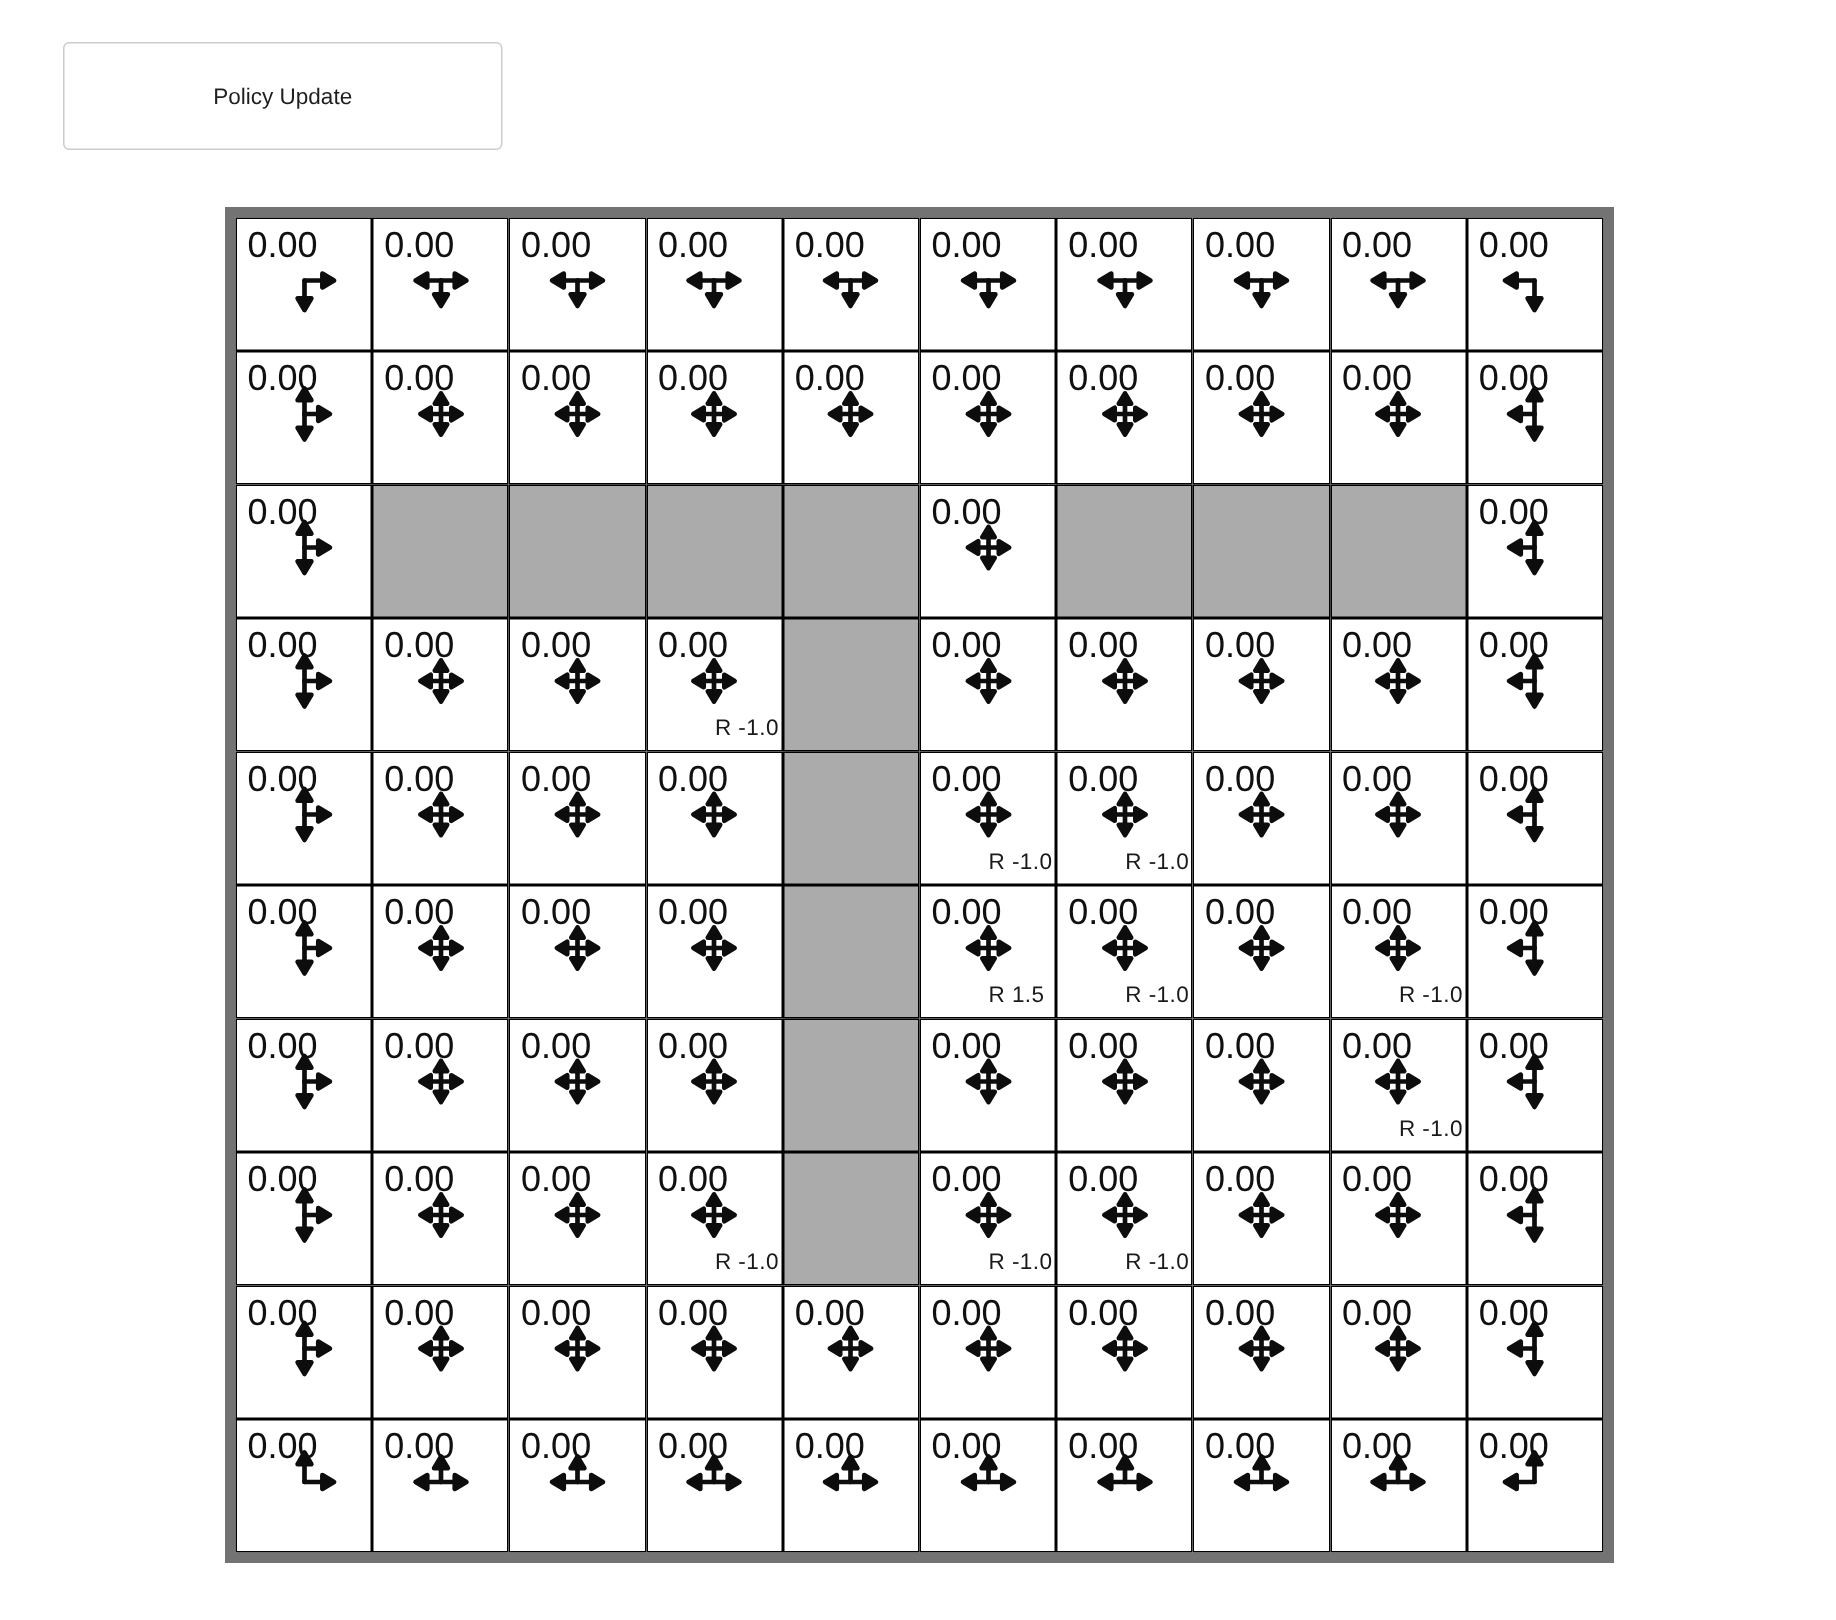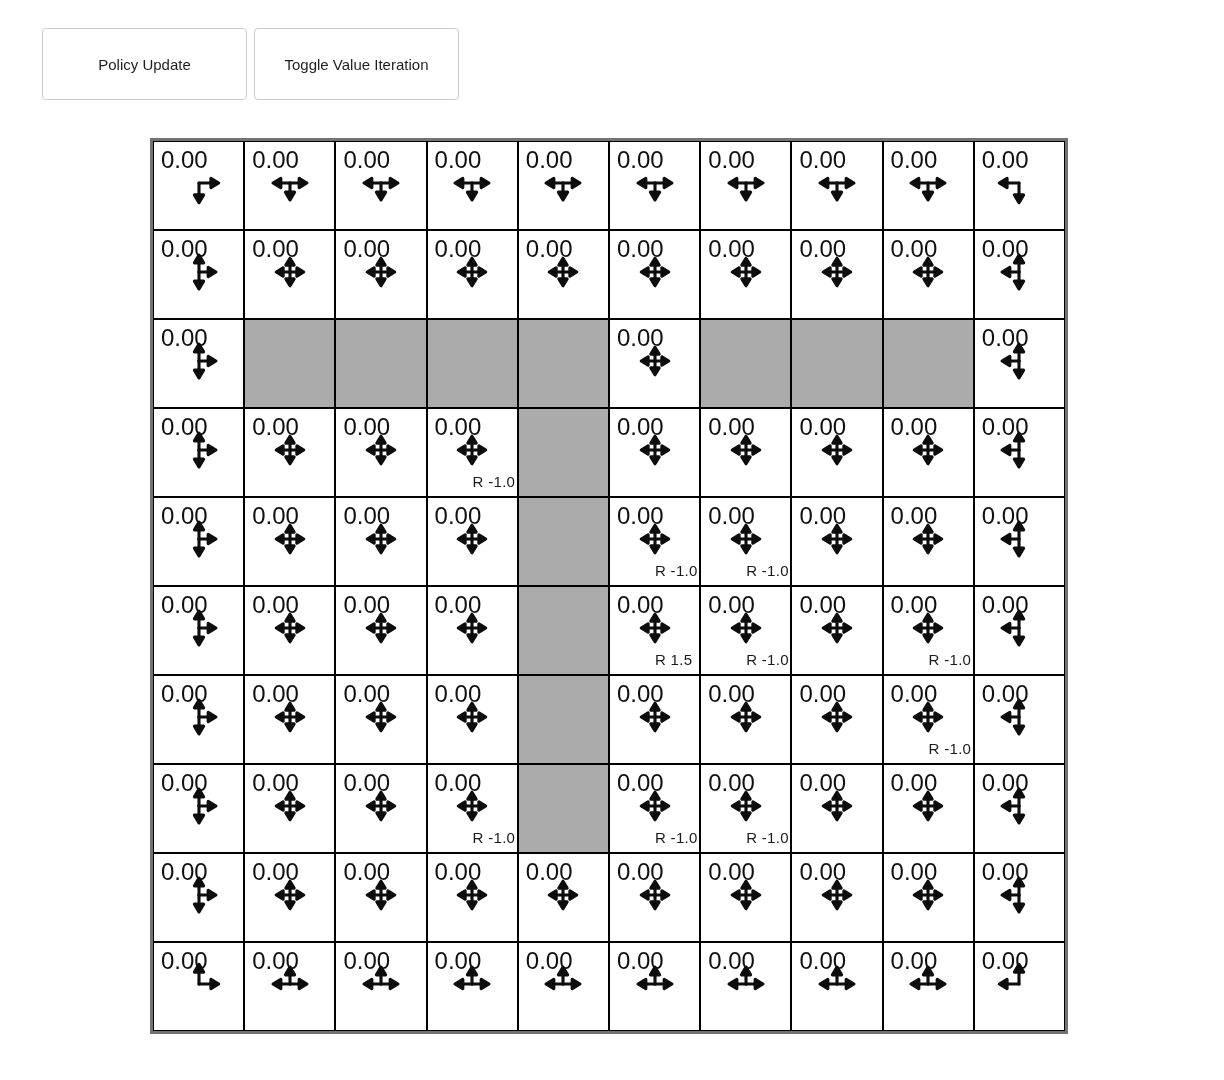--- a/index.html
+++ b/index.html
@@ -12,29 +12,29 @@
   .toolbar{
     position:absolute;left:42px;top:28px;width:1131px;height:72px;
     display:flex;gap:7px;
   }
   .toolbar button{
     height:72px;background:#ffffff;border:1px solid #cccccc;border-radius:4px;
     font-family:"Liberation Sans","DejaVu Sans",sans-serif;
     font-size:15px;color:#1f1f1f;cursor:pointer;padding:0 10px;
   }
   .toolbar button.wide{width:337px;}
-  .toolbar button.std{width:205px;}
+  .toolbar button.std{width:293px;}
   
   .grid{
     position:absolute;left:150px;top:138px;
     width:912px;
     display:grid;
     grid-template-columns:repeat(10,1fr);
     grid-auto-rows:89px;
-    border:3px solid #737373;
+    border:7px solid #737373;
     background:#ffffff;
   }
   .cell{
     position:relative;border:1px solid #000000;background:#ffffff;
     box-sizing:border-box;
   }
   .cell.wall{background:#ababab;}
   .val{
     position:absolute;top:5px;left:7px;
     font-size:24px;line-height:1.05;color:#101010;
@@ -47,21 +47,20 @@
   .reward{
     position:absolute;left:7px;bottom:6px;
     font-size:15px;color:#1a1a1a;letter-spacing:0.3px;margin-left:38px;
   }
 </style>
 </head>
 <body>
 
 <div class="toolbar">
   <button class="std">Policy Update</button>
-  <button class="std">Toggle Value Iteration</button>
 </div>
 
 <div class="grid" id="gridworld">
     <div class="cell">
       <div class="val">0.00</div>
       <div class="arrow"><svg viewBox="0 0 48 48" width="44" height="44" stroke="#0d0d0d" fill="#0d0d0d" stroke-width="3.4" stroke-linecap="round" stroke-linejoin="round">
           <line x1="24" y1="24" x2="37" y2="24"></line>
           <polygon points="45.5,24 37,29 37,19"></polygon>
           <line x1="24" y1="24" x2="24" y2="37"></line>
           <polygon points="24,45.5 19,37 29,37"></polygon>

